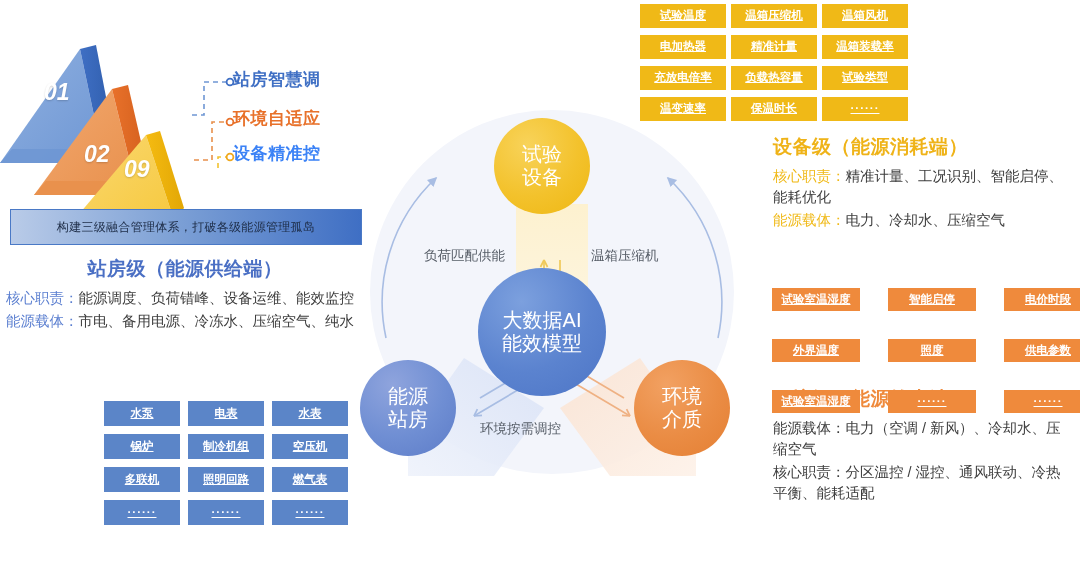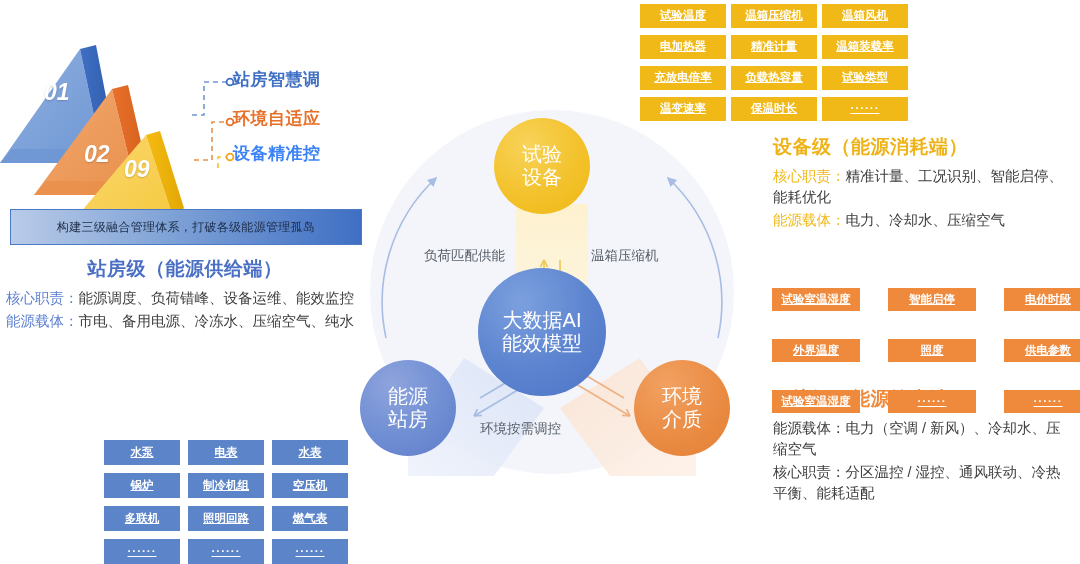--- a/index.html
+++ b/index.html
@@ -13,21 +13,21 @@
   
   .tag-grid{position:absolute;display:grid;grid-template-columns:repeat(3,1fr);}
   .tag{
     display:flex;align-items:center;justify-content:center;
     color:#ffffff;font-weight:600;text-align:right;
     line-height:1;white-space:nowrap;text-decoration:underline;
   }
   .tag.dots{letter-spacing:1px;}
 
   
-  #blue-tags{left:104px;top:440px;width:240px;grid-template-columns:repeat(3,76px);
+  #blue-tags{left:104px;top:401px;width:240px;grid-template-columns:repeat(3,76px);
              column-gap:6px;row-gap:7px;gap:8px;}
   #blue-tags .tag{height:25px;background:#5b85c8;font-size:11.5px;}
 
   
   #yellow-tags{left:640px;top:4px;width:268px;grid-template-columns:repeat(3,86px);
                column-gap:5px;row-gap:7px;}
   #yellow-tags .tag{height:24px;background:#f0b917;font-size:11.5px;}
 
   
   #orange-tags{left:772px;top:288px;width:272px;grid-template-columns:repeat(3,88px);

